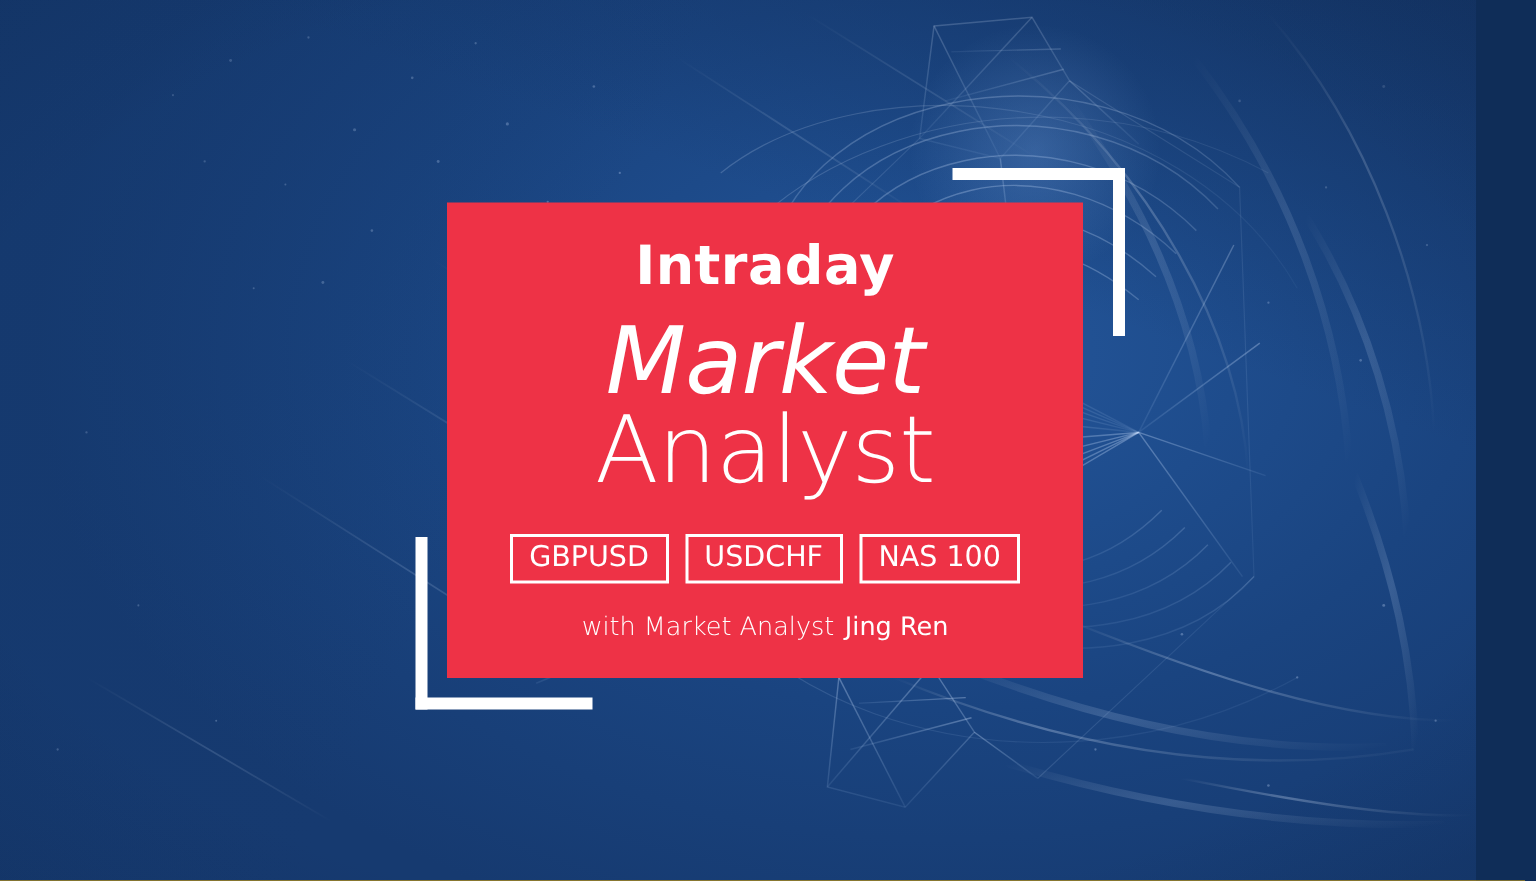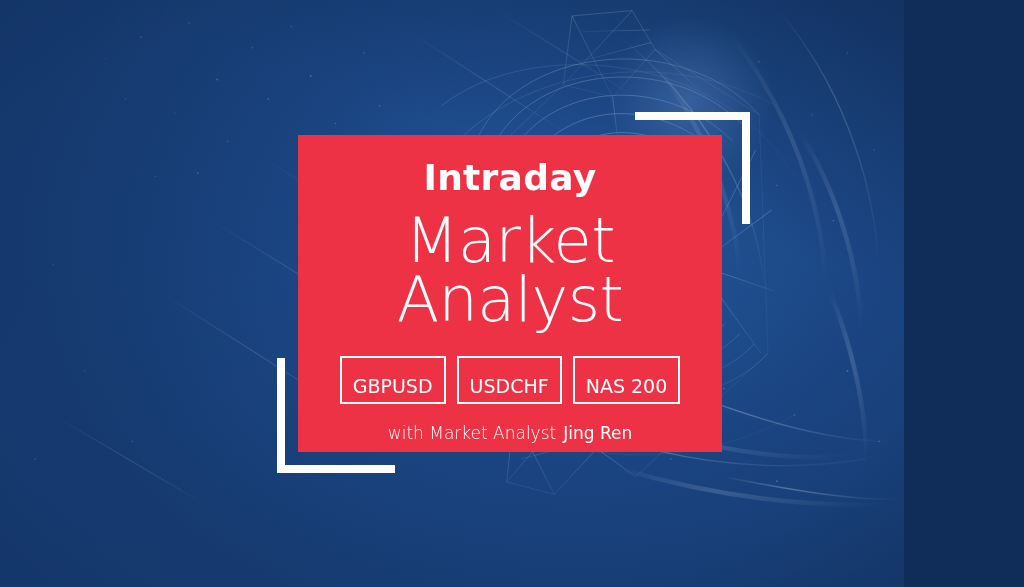--- a/index.html
+++ b/index.html
@@ -5,21 +5,21 @@
   * { margin:0; padding:0; box-sizing:border-box; }
   html,body { width:1024px; height:587px; overflow:hidden; }
   body {
     font-family:"DejaVu Sans", sans-serif;
     background:#0f2d58;
   }
 
   
   #stage {
     position:relative;
-    width:904px; height:587px;
+    width:984px; height:587px;
     overflow:hidden;
     background:#eab308;
   }
 
   
   .bg-layer { position:absolute; inset:0; pointer-events:none; }
 
   #bg-base {
     background:
       radial-gradient(ellipse 62% 70% at 64% 40%, #24569a 0%, #1e4c8c 32%, #1a4480 58%, #163a70 100%);
@@ -55,34 +55,34 @@
     line-height:1.05;
   }
   .title-big {
     font-weight:300;
     font-size:62px;
     color:#ffffff;
     line-height:0.98;
     letter-spacing:-0.5px;
     text-align:center;
   }
-  #title-line1 { margin-top:14px; }
+  #title-line1 { margin-top:14px;font-style:italic; }
   #title-line2 { margin-top:-2px; }
 
   #badges {
     display:flex;
     gap:11px;
     margin-top:26px;
   }
   .badge {
     border:2px solid #ffffff;
     color:#ffffff;
     font-size:19px;
     font-weight:400;
-    padding:18px 11px 4px 11px;
+    padding:3px 11px 4px 11px;
     line-height:1.15;
     white-space:nowrap;
   }
 
   #byline {
     margin-top:19px;
     color:#ffffff;
     font-size:17px;
     font-weight:300;
     display:flex; align-items:center; gap:7px;
@@ -284,21 +284,21 @@
 
     <div class="title-intraday">Intraday</div>
 
     <div class="title-big" id="title-line1">Market</div>
 
     <div class="title-big" id="title-line2">Analyst</div>
 
     <div id="badges">
       <div class="badge">GBPUSD</div>
       <div class="badge">USDCHF</div>
-      <div class="badge">NAS 200</div>
+      <div class="badge">NAS 100</div>
     </div>
 
     <div id="byline">
       <span class="prefix">with Market Analyst</span>
       <span class="name">Jing Ren</span>
     </div>
 
   </div>
 
 </div>

